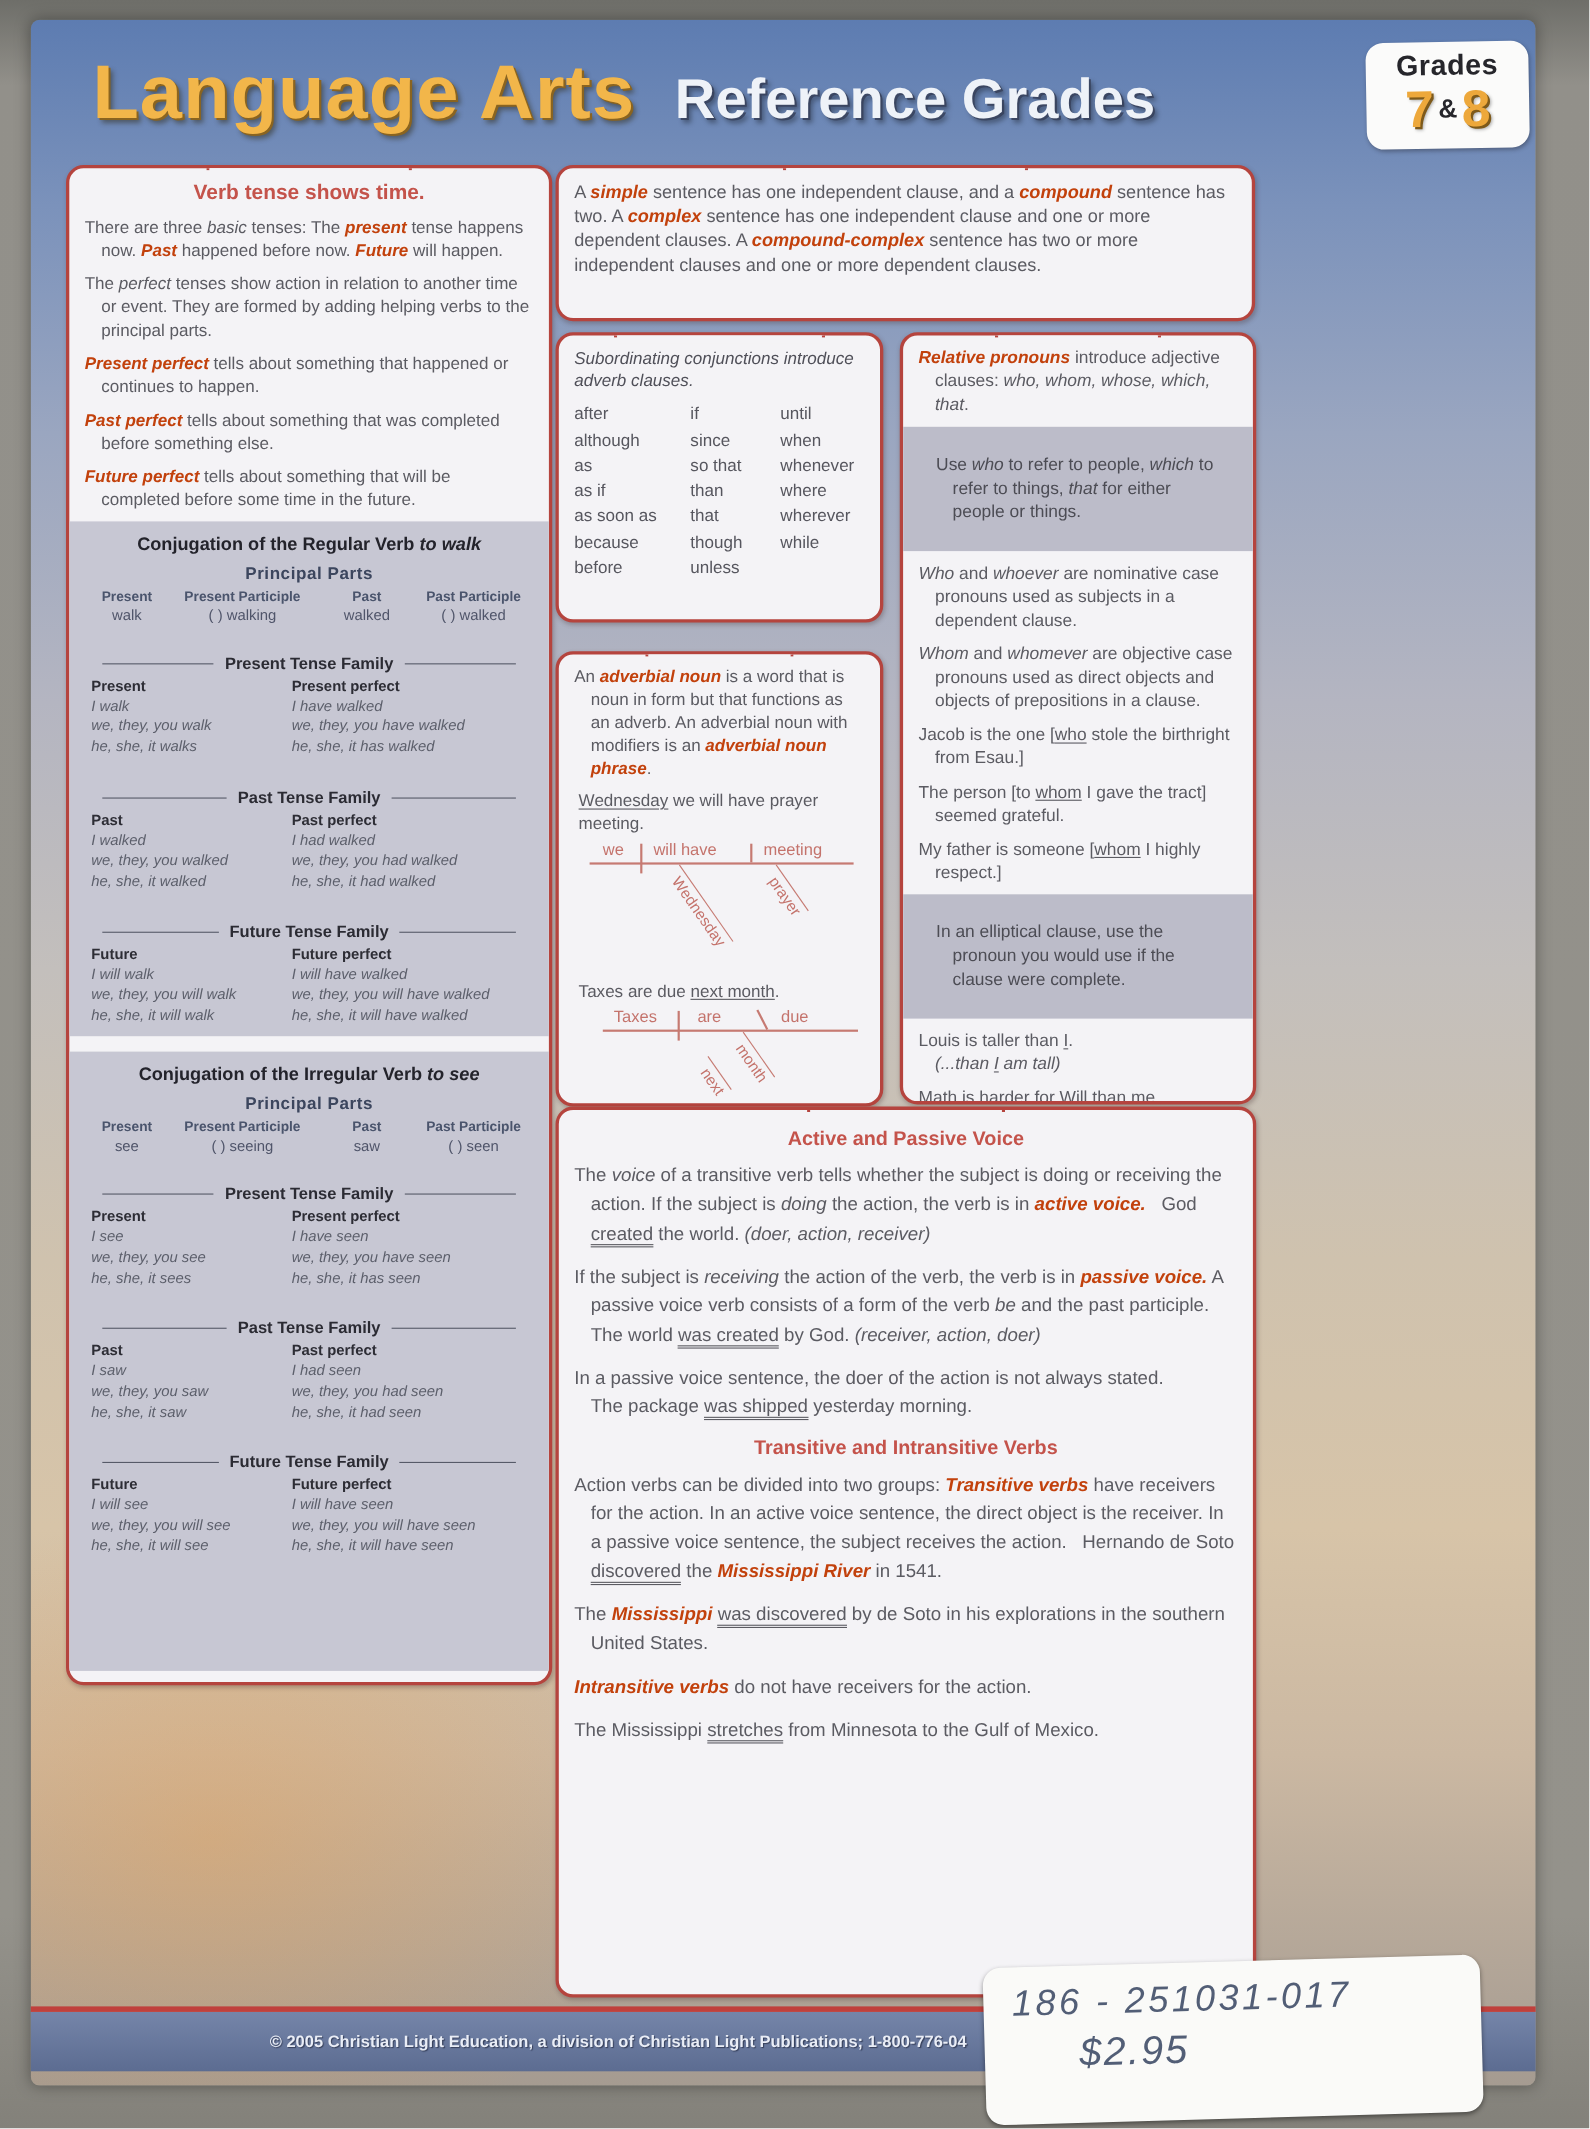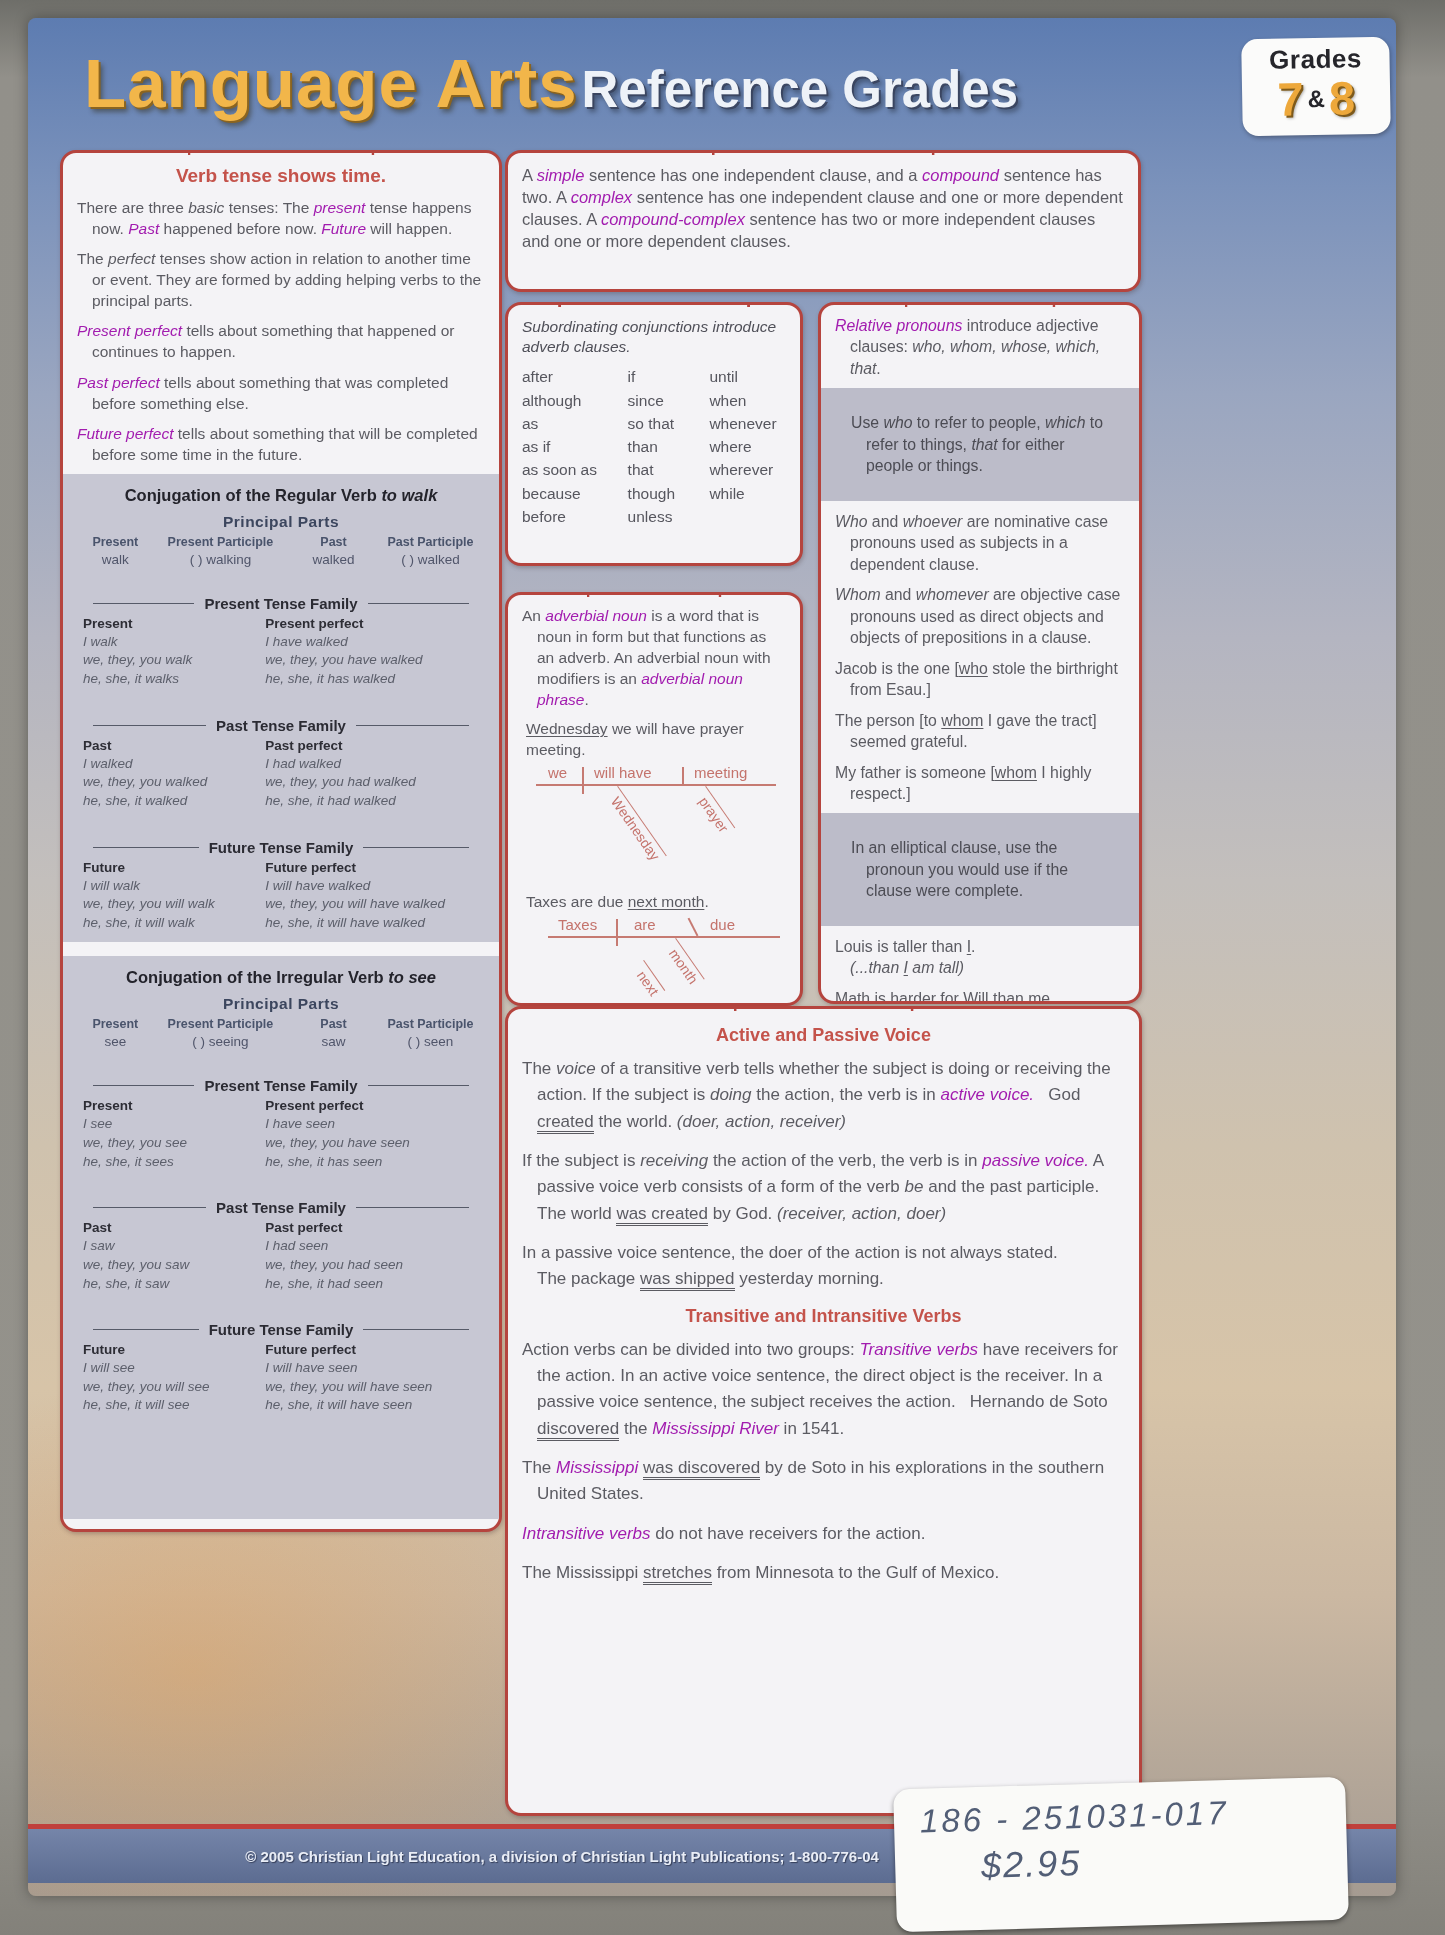--- a/index.html
+++ b/index.html
@@ -5,41 +5,41 @@
   html,body{margin:0;padding:0;}
   body{width:1445px;height:1935px;font-family:"Liberation Sans",sans-serif;}
   .photo{position:relative;width:1445px;height:1935px;overflow:hidden;
     background:linear-gradient(180deg,#6e6e69 0%,#92908a 4%,#94928b 90%,#83817a 100%);}
   .poster{position:absolute;left:28px;top:18px;width:1368px;height:1878px;border-radius:8px;
     background:
       radial-gradient(ellipse 600px 420px at 12% 88%, rgba(235,160,80,.38), rgba(235,160,80,0) 70%),
       linear-gradient(180deg,#5d7cb1 0%,#7b92bb 9%,#9aa6c0 20%,#b4b5c1 33%,#c3bfbc 46%,#cfc2ae 60%,#d7c4a8 73%,#cbb8a2 84%,#b3a698 94%,#a59b91 100%);
     box-shadow:0 0 14px rgba(0,0,0,.35);}
   
-  .hdr{position:absolute;left:56px;top:26px;right:170px;display:flex;align-items:baseline;gap:4px;white-space:nowrap;text-align:right;}
+  .hdr{position:absolute;left:56px;top:26px;right:170px;display:flex;align-items:baseline;gap:36px;white-space:nowrap;text-align:right;}
   .t-main{font-size:69px;font-weight:bold;letter-spacing:1px;color:#f2b64a;
     text-shadow:2px 2px 0 #8a6420,4px 5px 5px rgba(40,30,5,.45);}
   .t-sub{font-size:51px;font-weight:bold;color:#eef2f8;
     text-shadow:2px 2px 0 rgba(55,65,90,.85),4px 5px 5px rgba(0,0,0,.35);}
   .badge{position:absolute;right:6px;top:20px;width:148px;height:97px;background:#fbfbfa;border-radius:16px;
     transform:rotate(-1deg);box-shadow:1px 2px 4px rgba(30,30,40,.4);text-align:center;padding-top:6px;box-sizing:border-box;}
   .badge .g{font-size:26px;font-weight:bold;color:#26262b;letter-spacing:.5px;}
   .badge .nums{font-size:47px;font-weight:bold;color:#eda83b;line-height:1.0;
     text-shadow:2px 2px 0 #7e5a1a,3px 3px 3px rgba(0,0,0,.3);}
   .badge .amp{font-size:24px;color:#26262b;text-shadow:none;vertical-align:8px;padding:0 4px;}
   
   .panel{position:absolute;background:#f4f3f6;border:3px solid #b5443e;border-radius:16px;
     box-shadow:1px 2px 4px rgba(70,45,45,.3);padding:10px 14px;box-sizing:border-box;overflow:hidden;}
   .tab{position:absolute;top:-27px;left:50%;transform:translateX(-50%);background:#f4f3f6;
     border:3px solid #b5443e;border-bottom:none;border-radius:12px 12px 0 0;padding:3px 26px 2px;
     font-weight:bold;font-size:17.5px;color:#1d1d23;letter-spacing:.5px;white-space:nowrap;z-index:3;}
   .tab::after{content:"";position:absolute;left:0;right:0;bottom:-5px;height:7px;background:#f4f3f6;}
   .para{margin:0 0 9px 0;font-size:15.5px;line-height:1.36;color:#5b5b62;}
   .hang{padding-left:15px;text-indent:-15px;}
-  .bi{font-weight:normal;font-style:italic;color:#a21caf;}
+  .bi{font-weight:bold;font-style:italic;color:#c2410c;}
   i{color:inherit;}
   .ul{text-decoration:underline;text-underline-offset:2px;}
   .dul{border-bottom:3px double currentColor;}
   .red-sub{font-size:19px;font-weight:bold;color:#c4534b;text-align:center;margin:2px 0 10px;}
   
   .p-verb{left:32px;top:132px;width:442px;height:1382px;display:flex;flex-direction:column;}
   .bleed{margin-left:-14px;margin-right:-14px;padding:10px 16px;background:#c7c7d3;}
   .gp-title{font-size:16.5px;font-weight:bold;color:#23232b;text-align:center;margin:2px 0 8px;}
   .pp-label{font-size:15.5px;font-weight:bold;color:#3c465e;text-align:center;letter-spacing:.5px;margin-bottom:4px;}
   .pp-row{display:grid;grid-template-columns:18% 34% 22% 26%;text-align:center;}

